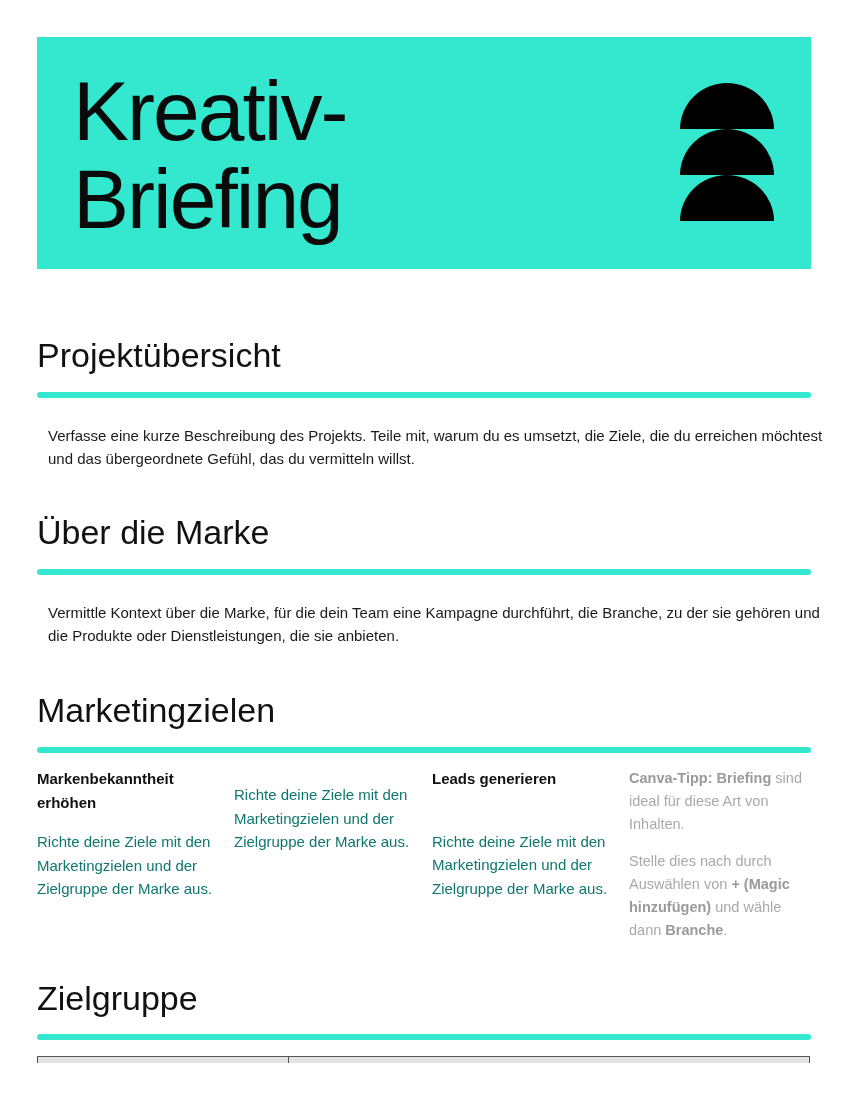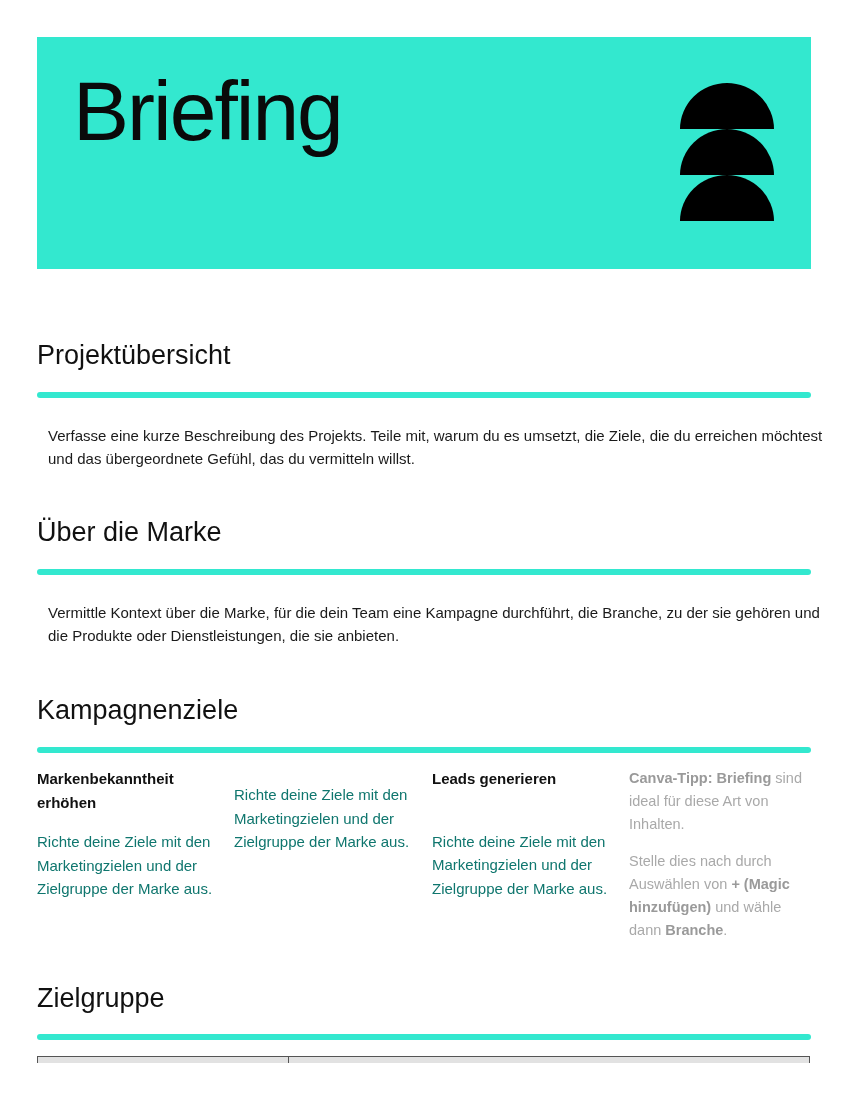--- a/index.html
+++ b/index.html
@@ -14,21 +14,21 @@
   .hero-title {
     position: absolute; left: 36px; top: 30px; margin: 0;
     font-family: "Liberation Sans", sans-serif; font-weight: 400;
     font-size: 84px; line-height: 88px; letter-spacing: -2px; color: #0a0a0a;
   }
   .hero-title span { display: block; }
   .logo { position: absolute; left: 643px; top: 46px; width: 94px; height: 138px; }
 
   .section { position: absolute; left: 37px; width: 774px; }
   .section h2 {
-    margin: 0; font-weight: 400; font-size: 27px; line-height: 30px; color: #111;
+    margin: 0; font-weight: 400; font-size: 34px; line-height: 30px; color: #111;
     font-family: "Liberation Sans", sans-serif;
   }
   .rule {
     position: absolute; left: 0; width: 774px; height: 6px; border-radius: 3px;
     background: #33e8cf;
   }
   .body-text {
     position: absolute; left: 0; width: 780px; margin: 11px;
     font-size: 15px; line-height: 23px; color: #1a1a1a;
   }
@@ -47,20 +47,21 @@
   }
   .table-divider { position: absolute; left: 251px; top: 0; width: 1px; height: 6px; background: #555; }
   .table-left-edge { position: absolute; left: 0; top: 0; width: 1px; height: 6px; background: #555; }
   .table-right-edge { position: absolute; right: 0; top: 0; width: 1px; height: 6px; background: #555; }
 </style>
 </head>
 <body>
 
 <div class="hero">
   <h1 class="hero-title">
+    <span>Kreativ-</span>
     <span>Briefing</span>
   </h1>
   <svg class="logo" viewBox="0 0 94 138">
     <path d="M0 46 A47 46 0 0 1 94 46 Z" fill="#000"></path>
     <path d="M0 92 A47 46 0 0 1 94 92 Z" fill="#000"></path>
     <path d="M0 138 A47 46 0 0 1 94 138 Z" fill="#000"></path>
   </svg>
 </div>
 
 <div class="section" style="top:340px;">
@@ -69,21 +70,21 @@
   <p class="body-text" style="top:73px;">Verfasse eine kurze Beschreibung des Projekts. Teile mit, warum du es umsetzt, die Ziele, die du erreichen möchtest und das übergeordnete Gefühl, das du vermitteln willst.</p>
 </div>
 
 <div class="section" style="top:517px;">
   <h2>Über die Marke</h2>
   <div class="rule" style="top:52px;"></div>
   <p class="body-text" style="top:73px;">Vermittle Kontext über die Marke, für die dein Team eine Kampagne durchführt, die Branche, zu der sie gehören und die Produkte oder Dienstleistungen, die sie anbieten.</p>
 </div>
 
 <div class="section" style="top:695px;">
-  <h2>Kampagnenziele</h2>
+  <h2>Marketingzielen</h2>
   <div class="rule" style="top:52px;"></div>
   <div class="cols" style="top:72px;">
     <div class="col" style="left:0;">
       <p class="head">Markenbekanntheit erhöhen</p>
       <p class="desc" style="margin-top:16px;">Richte deine Ziele mit den Marketingzielen und der Zielgruppe der Marke aus.</p>
     </div>
     <div class="col" style="left:197px;">
       <p class="desc" style="margin-top:16px;">Richte deine Ziele mit den Marketingzielen und der Zielgruppe der Marke aus.</p>
     </div>
     <div class="col" style="left:395px;">

